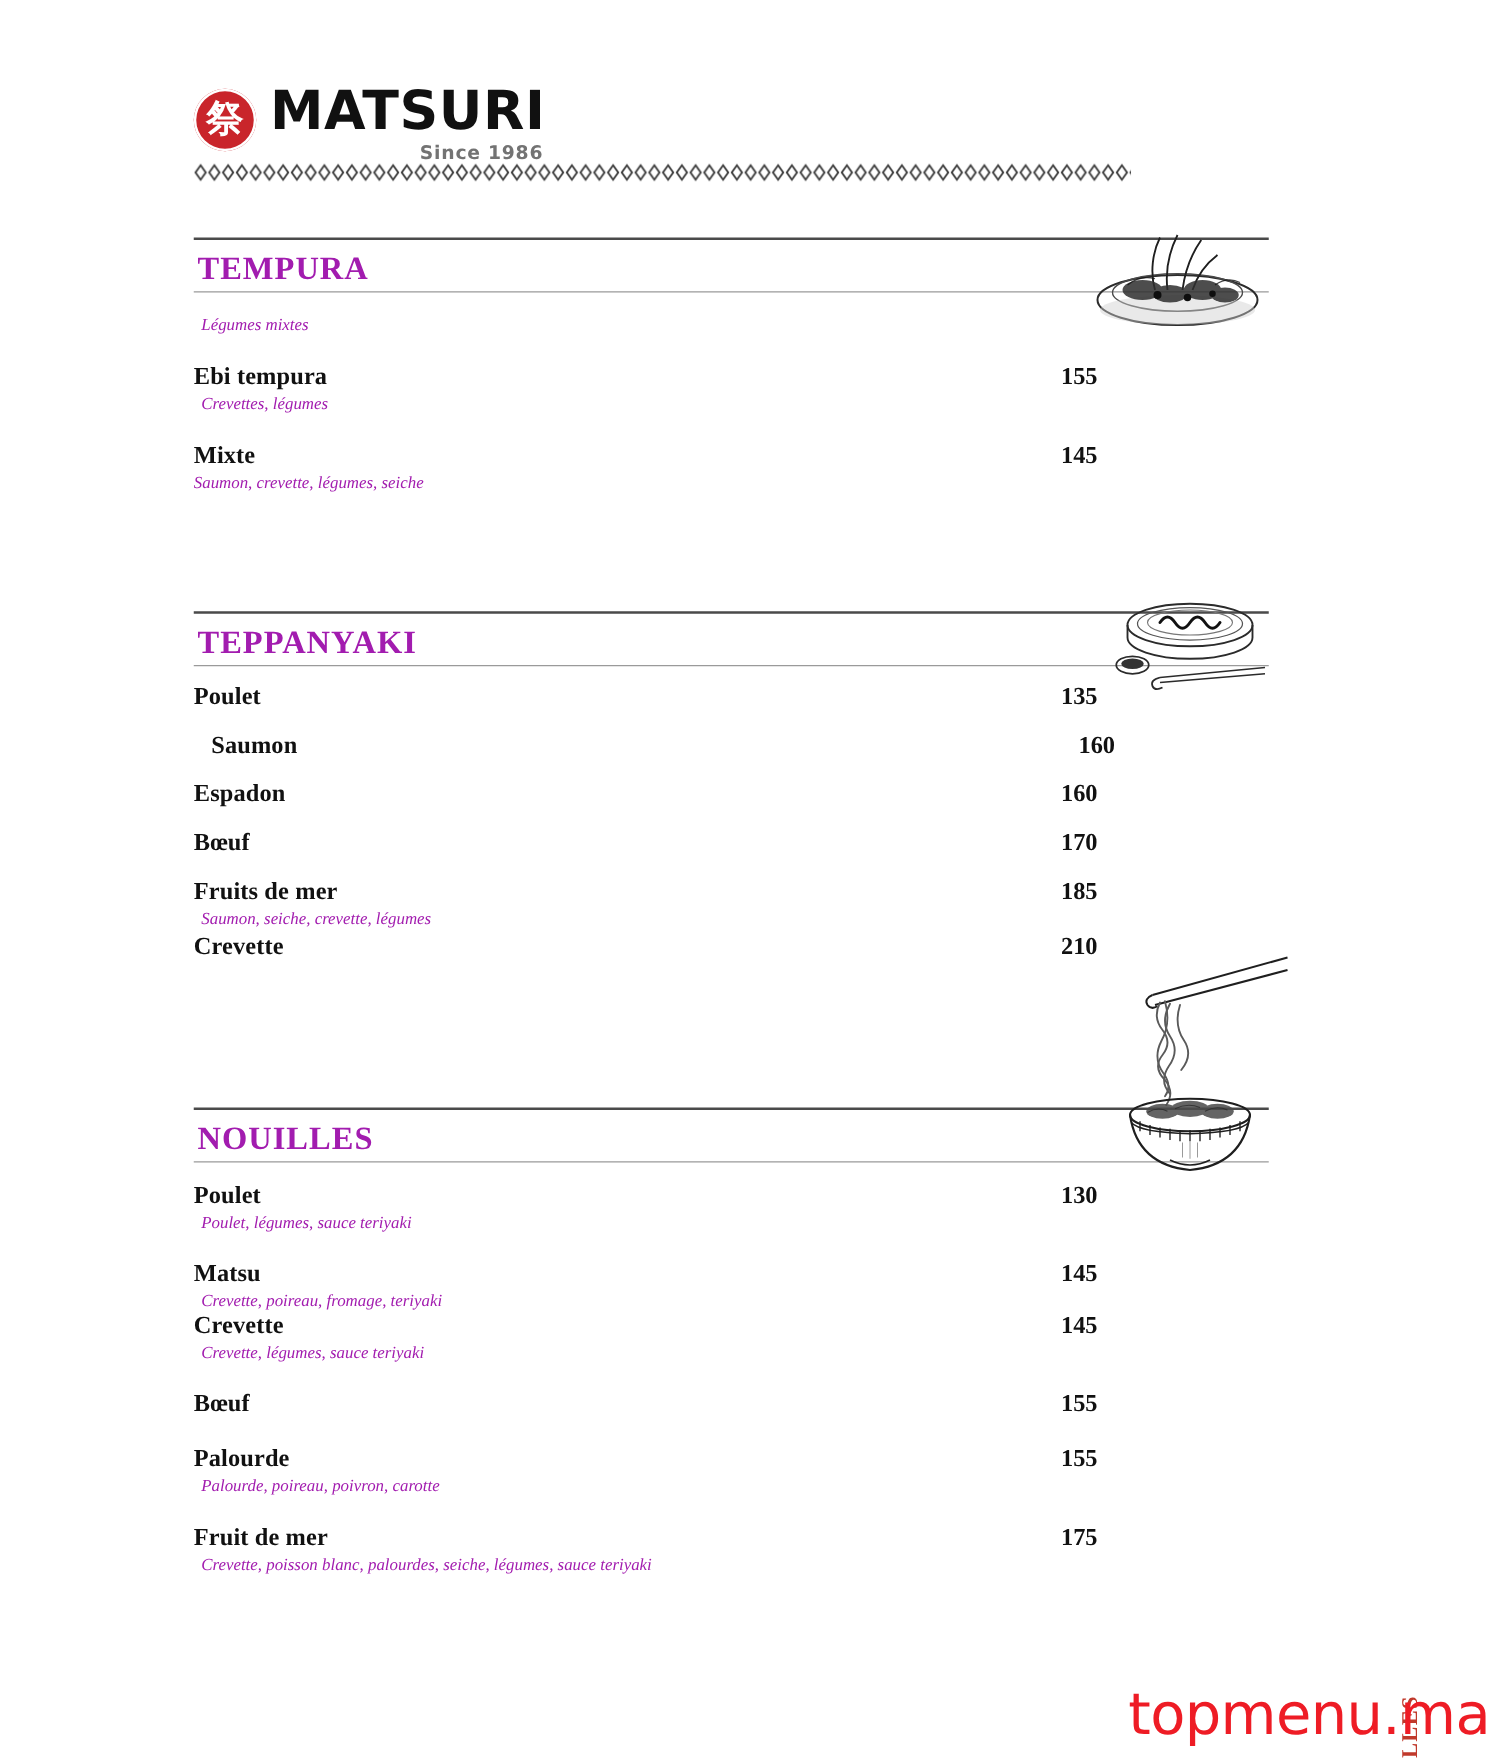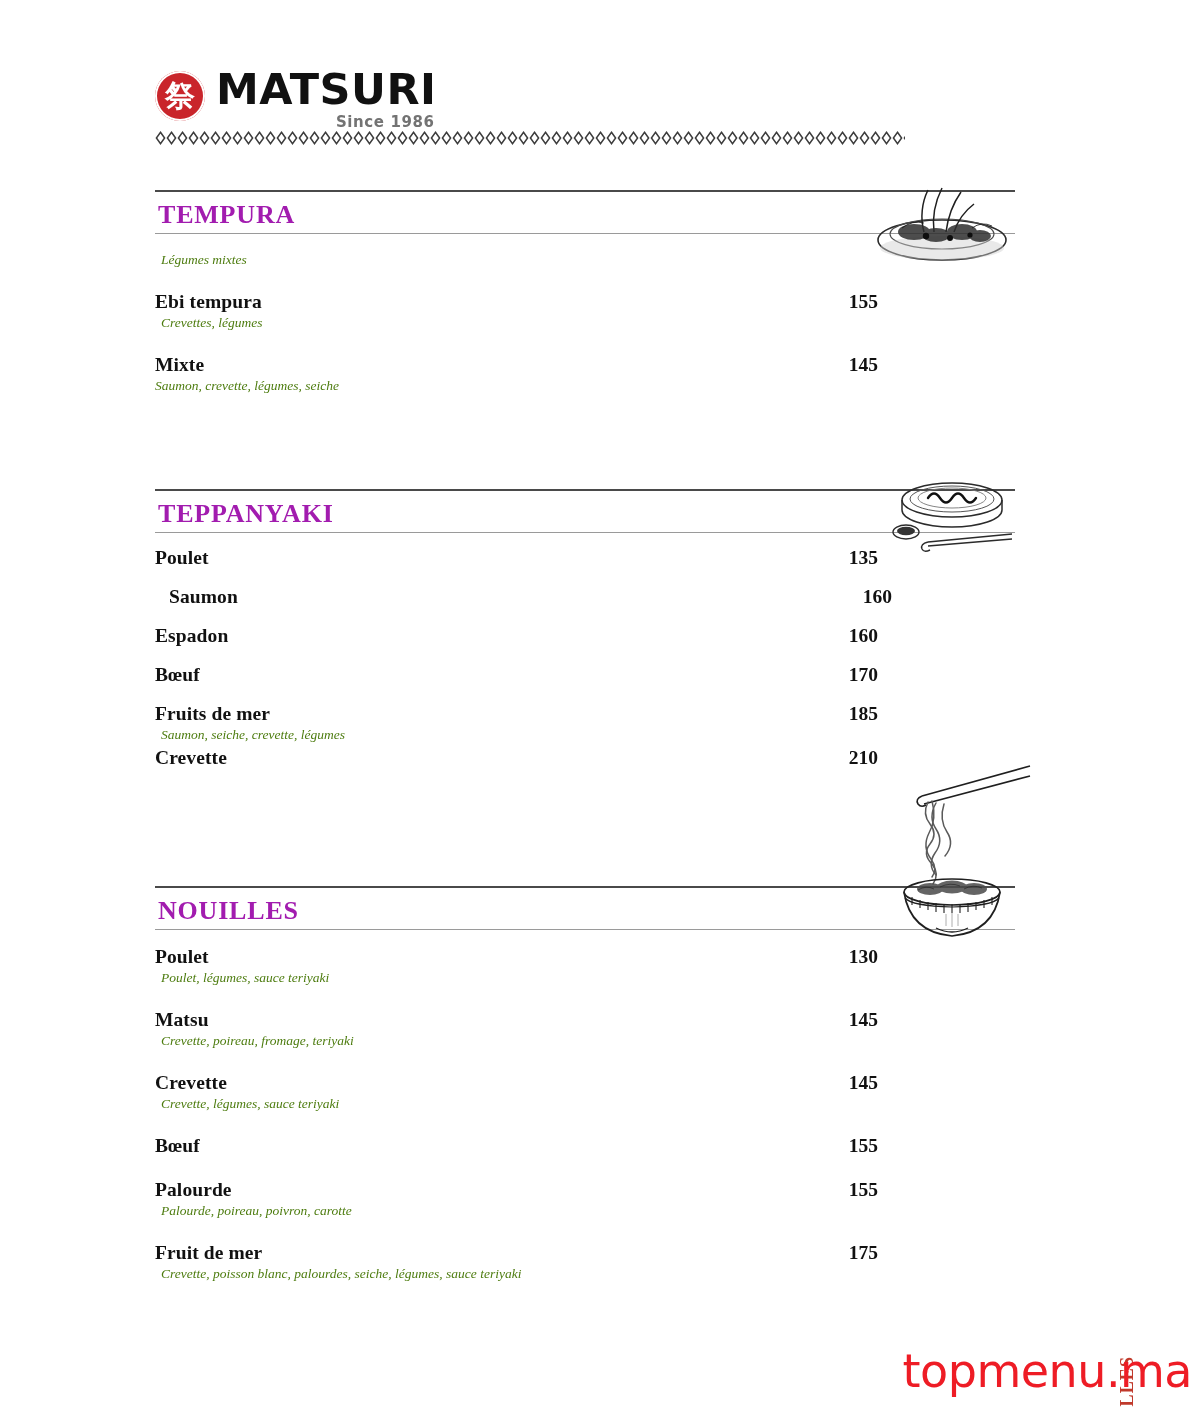--- a/index.html
+++ b/index.html
@@ -142,21 +142,21 @@
     font-size: 19.5px;
     font-weight: 700;
     color: #111111;
     text-align: right;
     white-space: nowrap;
   }
   .item-desc {
     font-family: "Liberation Serif", serif;
     font-style: italic;
     font-size: 13.5px;
-    color: #4d7c0f;
+    color: #a21caf;
     padding-left: 6px;
     margin-top: 2px;
     line-height: 1.25;
   }
   .item-desc.flush { padding-left: 0; }
 
   
   .item.compact { margin-bottom: 0; }
 
   
@@ -370,21 +370,21 @@
 
       <div class="item" style="margin-bottom:22px;">
         <div class="item-line">
           <span class="item-name">Poulet</span>
           <span class="item-spacer"></span>
           <span class="item-price">130</span>
         </div>
         <div class="item-desc">Poulet, légumes, sauce teriyaki</div>
       </div>
 
-      <div class="item" style="margin-bottom:22px;">
+      <div class="item" style="">
         <div class="item-line">
           <span class="item-name">Matsu</span>
           <span class="item-spacer"></span>
           <span class="item-price">145</span>
         </div>
         <div class="item-desc">Crevette, poireau, fromage, teriyaki</div>
       </div>
 
       <div class="item" style="margin-bottom:22px;">
         <div class="item-line">

